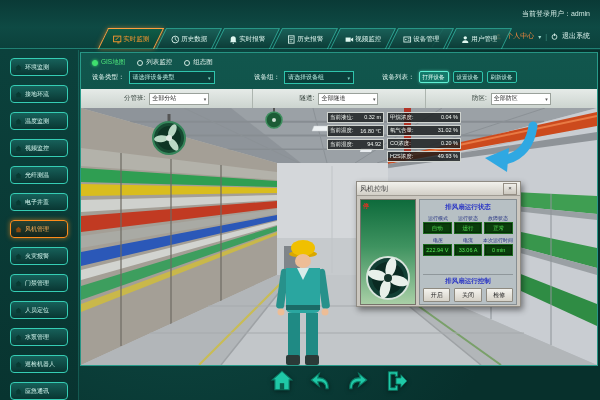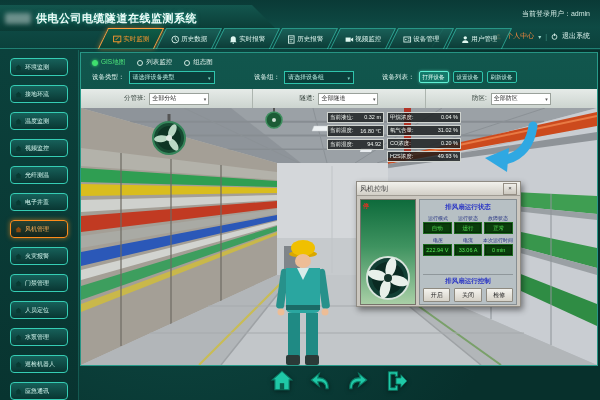--- a/index.html
+++ b/index.html
@@ -85,24 +85,20 @@
   
   .bottom-nav{position:absolute;left:80px;top:369px;width:518px;display:flex;justify-content:center;gap:14px;}
   .bnav{width:24px;height:24px;cursor:pointer;filter:drop-shadow(0 1px 2px rgba(0,0,0,.5));}
 </style>
 </head>
 <body>
 
 <div class="app">
 
   <div class="header">
-    <div class="title-plate">
-      <div class="redacted"></div>
-      <div class="app-title">供电公司电缆隧道在线监测系统</div>
-    </div>
     <div class="login-user">当前登录用户：admin</div>
     <div class="deco-slash"></div>
     <div class="user-row">
       <svg width="7" height="7" viewBox="0 0 16 16">
           <circle cx="8" cy="5" r="3" fill="#ffa15c"></circle>
           <path d="M2.5 14a5.5 4.5 0 0 1 11 0z" fill="#ffa15c"></path>
         </svg>
       <span class="profile">个人中心</span>
       <span class="caret">▾</span>
       <span class="divider">|</span>

